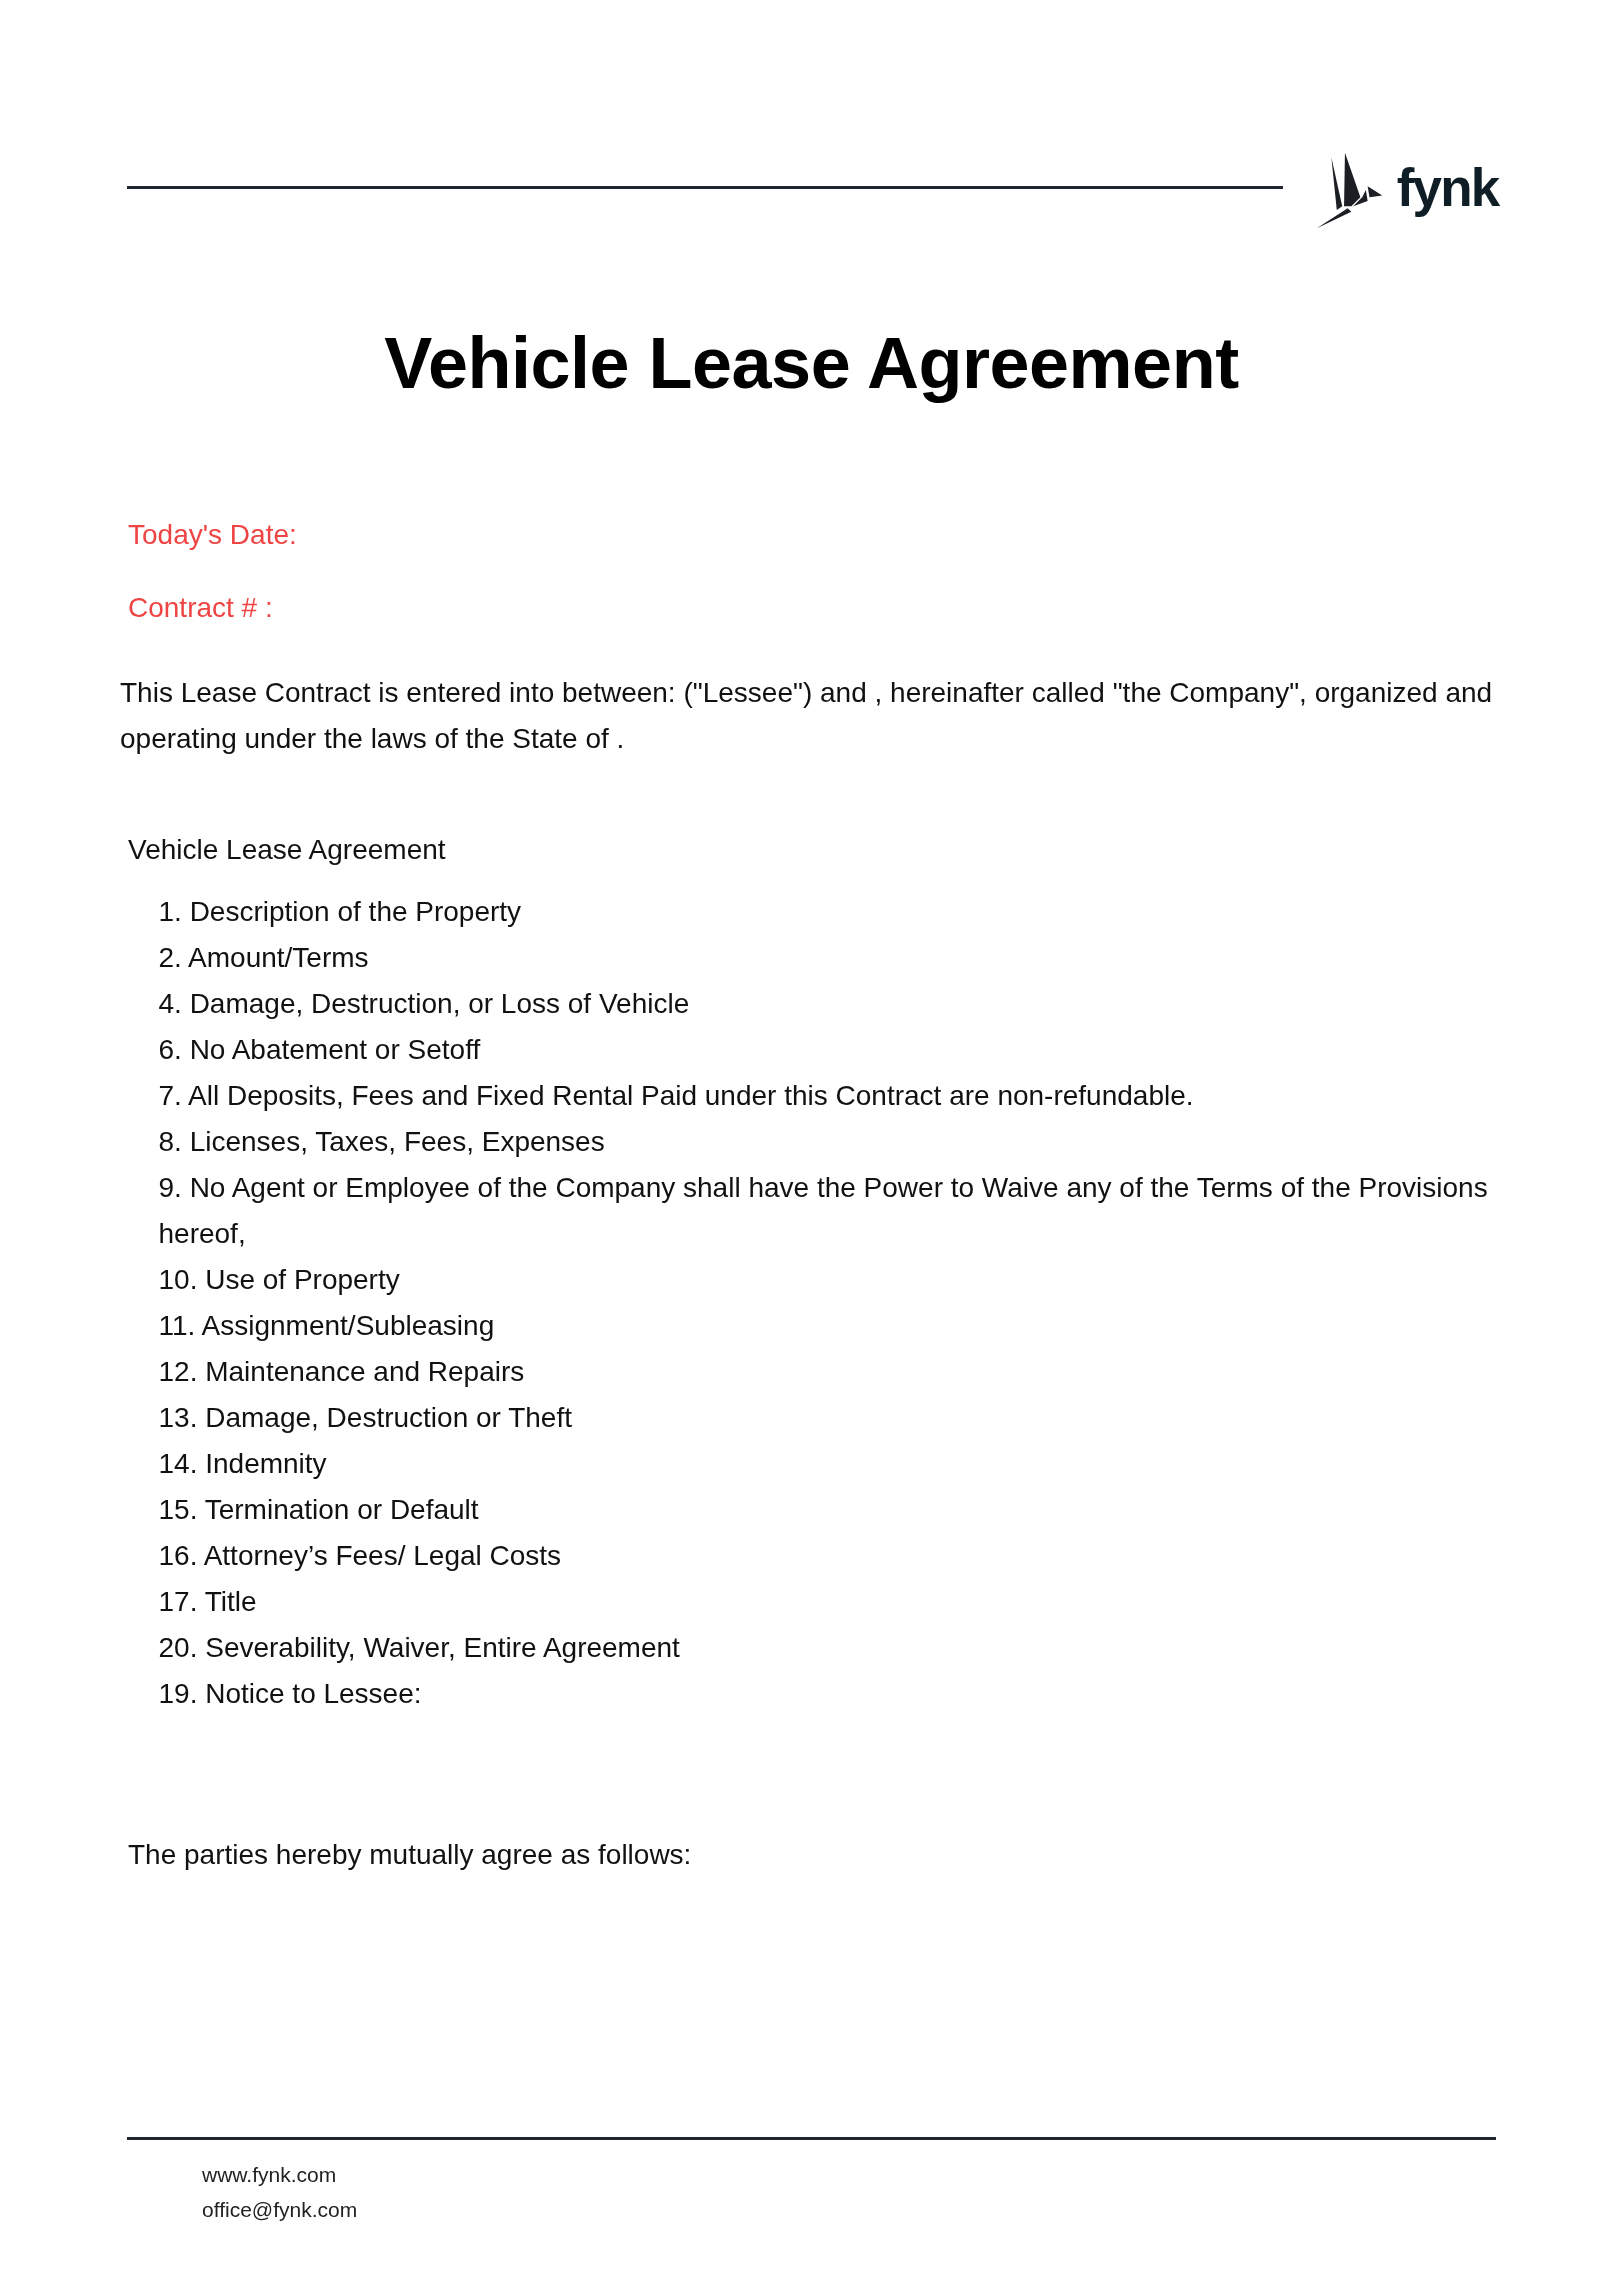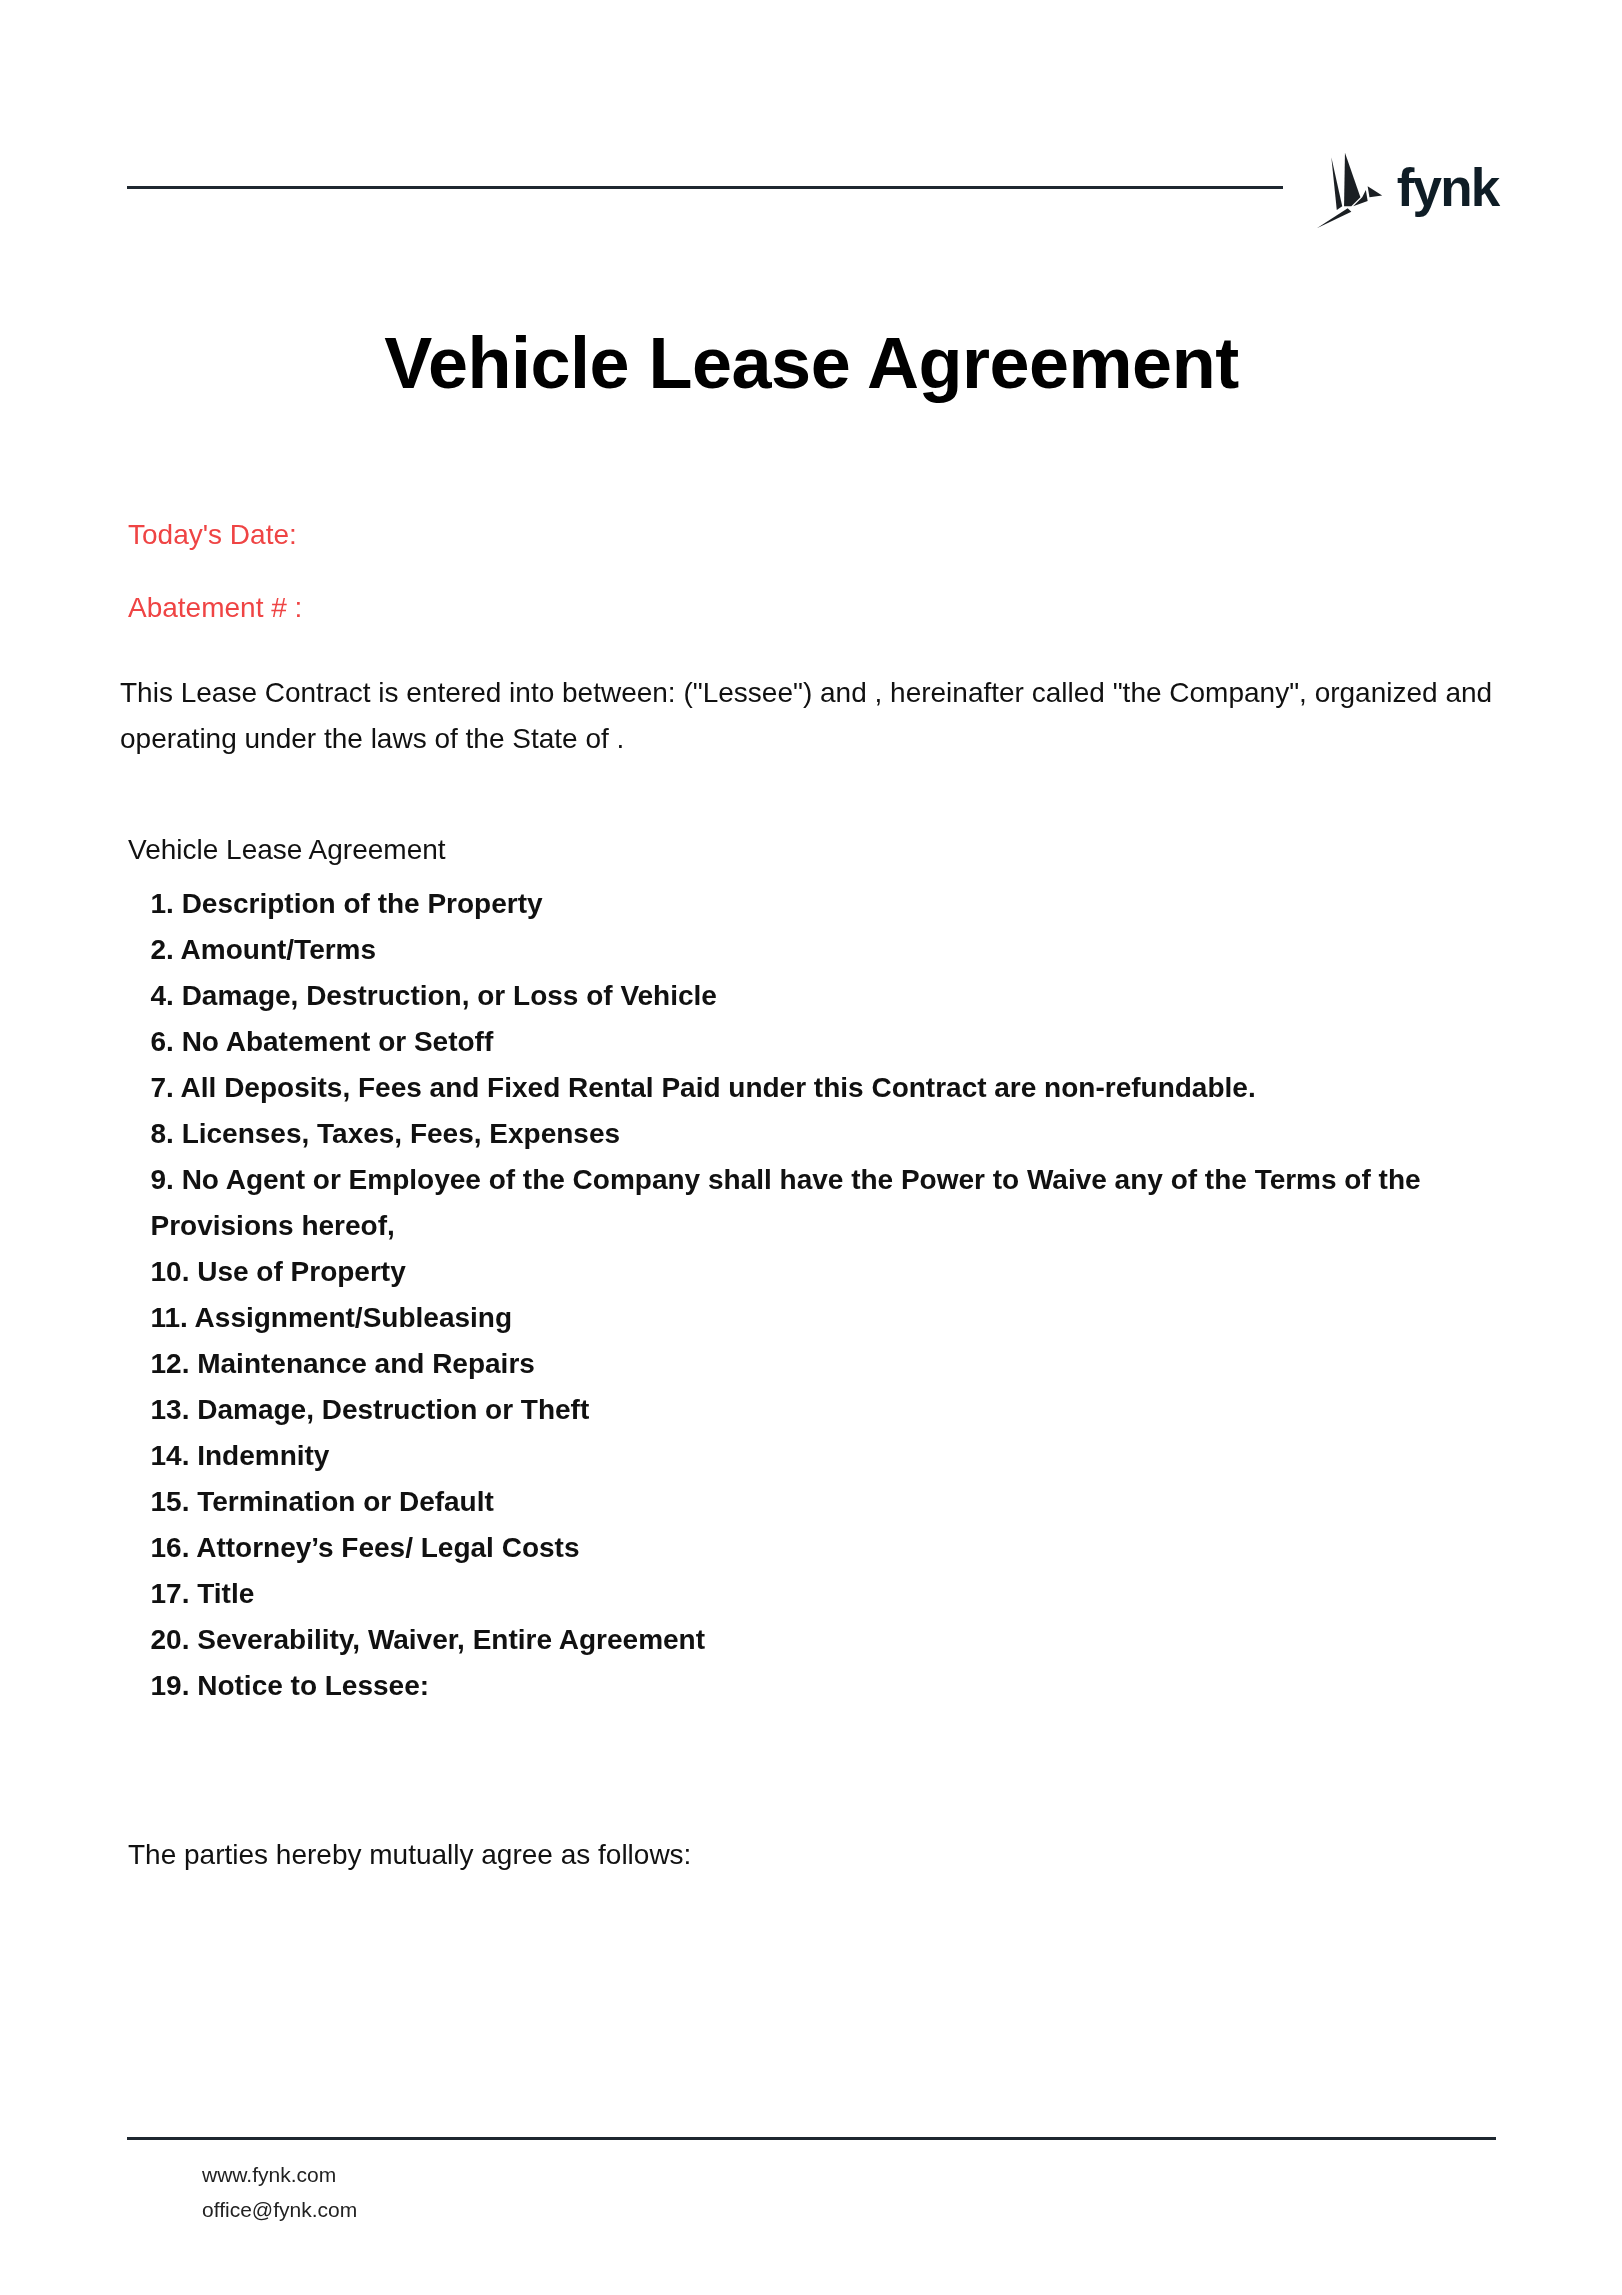--- a/index.html
+++ b/index.html
@@ -86,23 +86,22 @@
       width: 1382px;
       font-size: 28px;
       line-height: 46px;
       color: #111111;
     }
     .toc-heading {
       margin: 0;
     }
     .toc-list {
       list-style: none;
-      margin: 8px;
+      margin: 16px;
       padding: 0 0 0 14.5px;
-      font-weight: bold;
     }
     .toc-list li {
       margin: 0;
       padding: 0;
     }
     .closing {
       position: absolute;
       left: 128px;
       top: 1832px;
       font-size: 28px;
@@ -145,21 +144,21 @@
     <polygon points="58,40 74,50 60,52" fill="#1b1f23"></polygon>
 
     <polygon points="2,86 36,64 40,68" fill="#1b1f23"></polygon>
   </svg>
   <span class="logo-text">fynk</span>
 </div>
 
 <h1 class="title">Vehicle Lease Agreement</h1>
 
 <p class="body-text" style="top:512px;">Today's Date:</p>
-<p class="body-text" style="top:585px;">Abatement # :</p>
+<p class="body-text" style="top:585px;">Contract # :</p>
 
 <p class="intro-para">This Lease Contract is entered into between: ("Lessee") and , hereinafter called "the Company", organized and operating under the laws of the State of .</p>
 
 <div class="toc">
   <p class="toc-heading">Vehicle Lease Agreement</p>
   <ol class="toc-list">
     <li>1. Description of the Property</li>
     <li>2. Amount/Terms</li>
     <li>4. Damage, Destruction, or Loss of Vehicle</li>
     <li>6. No Abatement or Setoff</li>

